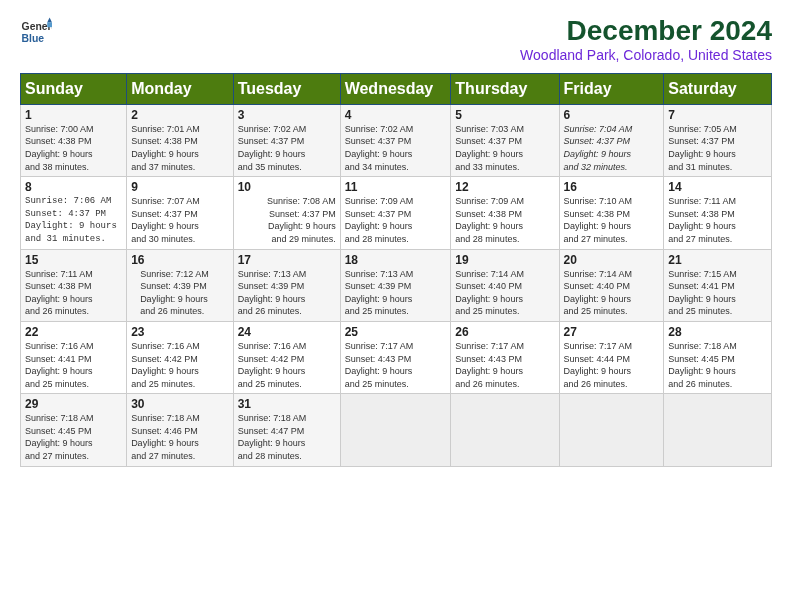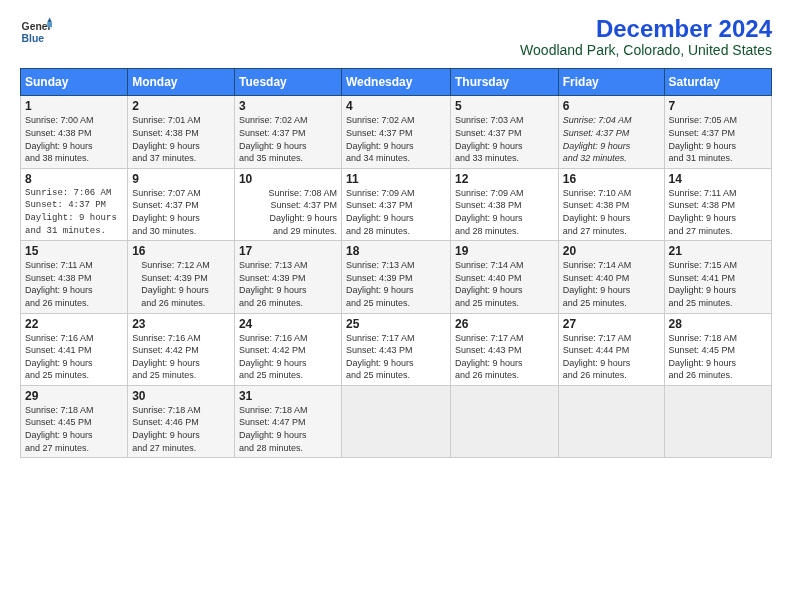--- a/index.html
+++ b/index.html
@@ -26,39 +26,39 @@
       gap: 4px;
     }
     .logo-icon {
       width: 32px;
       height: 32px;
     }
     .title-block {
       text-align: right;
     }
     .month-title {
-      font-size: 24px;
+      font-size: 28px;
       font-weight: bold;
-      color: #1d4ed8;
+      color: #14532d;
       line-height: 1.1;
     }
     .location {
       font-size: 14px;
-      color: #14532d;
+      color: #6d28d9;
     }
     .calendar {
       width: 100%;
       border-collapse: collapse;
       font-size: 9.5px;
     }
     .calendar thead tr th {
-      background: #3b82f6;
+      background: #4d7c0f;
       color: #fff;
       padding: 6px 4px;
-      font-size: 12px;
+      font-size: 16px;
       font-weight: bold;
       text-align: left;
       border: 1px solid #1e4d7a;
     }
     .calendar tbody tr td {
       border: 1px solid #ccc;
       vertical-align: top;
       padding: 3px 4px;
       width: 113px;
       min-height: 70px;

